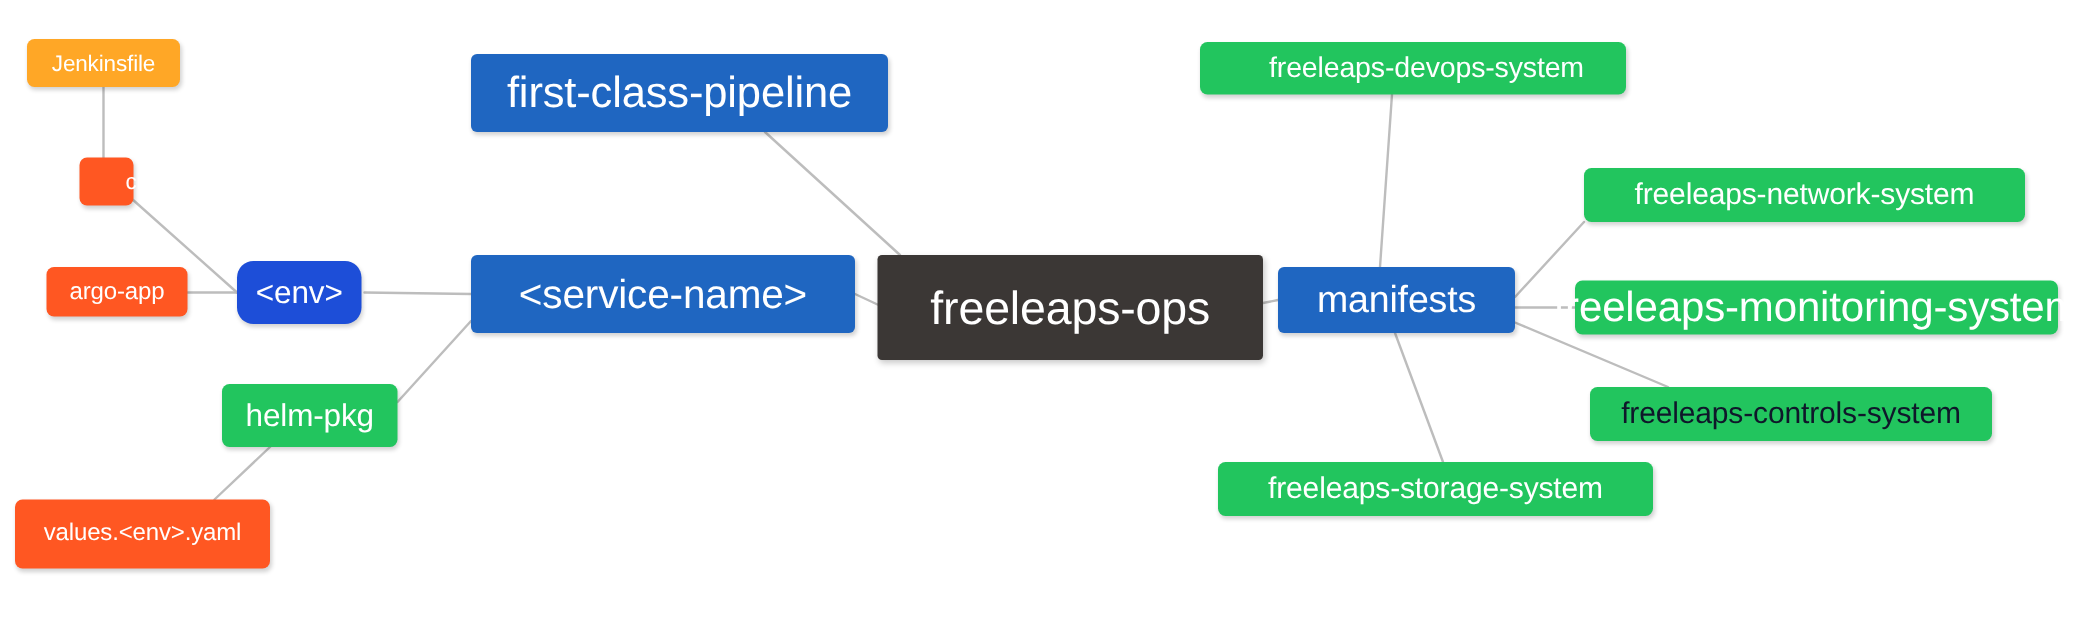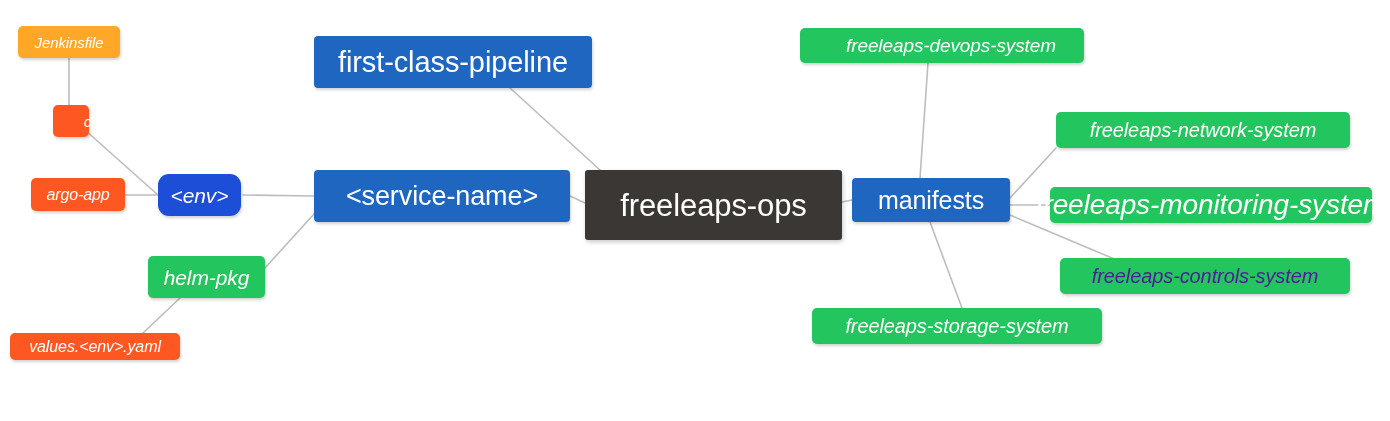--- a/index.html
+++ b/index.html
@@ -41,21 +41,20 @@
     box-shadow: 1px 2px 3px rgba(0,0,0,0.18);
     z-index: 2;
     letter-spacing: -0.1px;
   }
   .node.root {
     border-radius: 3px;
     box-shadow: 1px 2px 4px rgba(0,0,0,0.22);
   }
   .node.sq {
     border-radius: 5px;
-    font-style: italic;
   }
 </style>
 </head>
 <body>
 
 <div id="canvas">
   <svg id="edges" viewBox="0 0 1390 421" xmlns="http://www.w3.org/2000/svg">
       <path d="M 69 58 L 69 105" stroke="#bdbdbd" stroke-width="1.6" fill="none" stroke-linecap="round"></path>
       <path d="M 85 130 L 158 195" stroke="#bdbdbd" stroke-width="1.6" fill="none" stroke-linecap="round"></path>
       <path d="M 125 195 L 158 195" stroke="#bdbdbd" stroke-width="1.6" fill="none" stroke-linecap="round"></path>
@@ -70,24 +69,24 @@
       <path d="M 1010 205 L 1050 205" stroke="#bdbdbd" stroke-width="1.6" fill="none" stroke-linecap="round"></path>
       <path d="M 1010 215 L 1112 258" stroke="#bdbdbd" stroke-width="1.6" fill="none" stroke-linecap="round"></path>
       <path d="M 930 222 L 962 308" stroke="#bdbdbd" stroke-width="1.6" fill="none" stroke-linecap="round"></path>
     </svg>
   <div id="node-layer">
       <div class="node sq" style="left: 18px; top: 26px; width: 102px; height: 32px; background: rgb(255, 167, 38); font-size: 15px; color: rgb(255, 255, 255);">Jenkinsfile</div>
       <div class="node sq" style="left: 53px; top: 105px; width: 32px; height: 32px; background: rgb(255, 87, 34); font-size: 15px; color: rgb(255, 255, 255); padding-left: 36px;">ci</div>
       <div class="node sq" style="left: 31px; top: 178px; width: 94px; height: 33px; background: rgb(255, 87, 34); font-size: 16px; color: rgb(255, 255, 255);">argo-app</div>
       <div class="node sq" style="left: 158px; top: 174px; width: 83px; height: 42px; background: #1d4ed8; font-size: 21px; color: rgb(255, 255, 255); border-radius: 11px;">&lt;env&gt;</div>
       <div class="node sq" style="left: 148px; top: 256px; width: 117px; height: 42px; background: rgb(34, 197, 94); font-size: 21px; color: rgb(255, 255, 255);">helm-pkg</div>
-      <div class="node sq" style="left: 10px; top: 333px; width: 170px; height: 27px; background: rgb(255, 87, 34); font-size: 16px; color: rgb(255, 255, 255);">values.&lt;env&gt;.yaml</div>
+      <div class="node sq" style="left: 10px; top: 333px; width: 170px; height: 46px; background: rgb(255, 87, 34); font-size: 16px; color: rgb(255, 255, 255);">values.&lt;env&gt;.yaml</div>
       <div class="node" style="left: 314px; top: 36px; width: 278px; height: 52px; background: rgb(31, 102, 193); font-size: 29px; color: rgb(255, 255, 255);">first-class-pipeline</div>
       <div class="node" style="left: 314px; top: 170px; width: 256px; height: 52px; background: rgb(31, 102, 193); font-size: 27px; color: rgb(255, 255, 255);">&lt;service-name&gt;</div>
       <div class="node root" style="left: 585px; top: 170px; width: 257px; height: 70px; background: rgb(59, 55, 53); font-size: 31px; color: rgb(255, 255, 255);">freeleaps-ops</div>
       <div class="node" style="left: 852px; top: 178px; width: 158px; height: 44px; background: rgb(31, 102, 193); font-size: 25px; color: rgb(255, 255, 255);">manifests</div>
       <div class="node sq" style="left: 800px; top: 28px; width: 284px; height: 35px; background: rgb(34, 197, 94); font-size: 19px; color: rgb(255, 255, 255); padding-left: 18px;">freeleaps-devops-system</div>
       <div class="node sq" style="left: 1056px; top: 112px; width: 294px; height: 36px; background: rgb(34, 197, 94); font-size: 20px; color: rgb(255, 255, 255);">freeleaps-network-system</div>
       <div class="node sq" style="left: 1050px; top: 187px; width: 322px; height: 36px; background: rgb(34, 197, 94); font-size: 28px; color: rgb(255, 255, 255);">freeleaps-monitoring-system</div>
-      <div class="node sq" style="left: 1060px; top: 258px; width: 290px; height: 36px; background: rgb(34, 197, 94); font-size: 20px; color: #4c1d95;">freeleaps-controls-system</div>
+      <div class="node sq" style="left: 1060px; top: 258px; width: 268px; height: 36px; background: rgb(34, 197, 94); font-size: 20px; color: #0f172a;">freeleaps-controls-system</div>
       <div class="node sq" style="left: 812px; top: 308px; width: 290px; height: 36px; background: rgb(34, 197, 94); font-size: 20px; color: rgb(255, 255, 255);">freeleaps-storage-system</div>
     </div>
 </div>
 
 </body></html>

